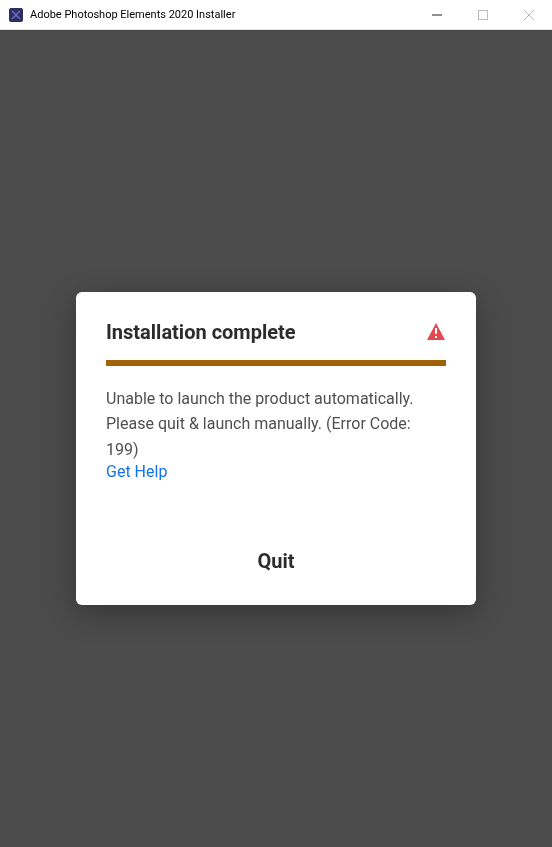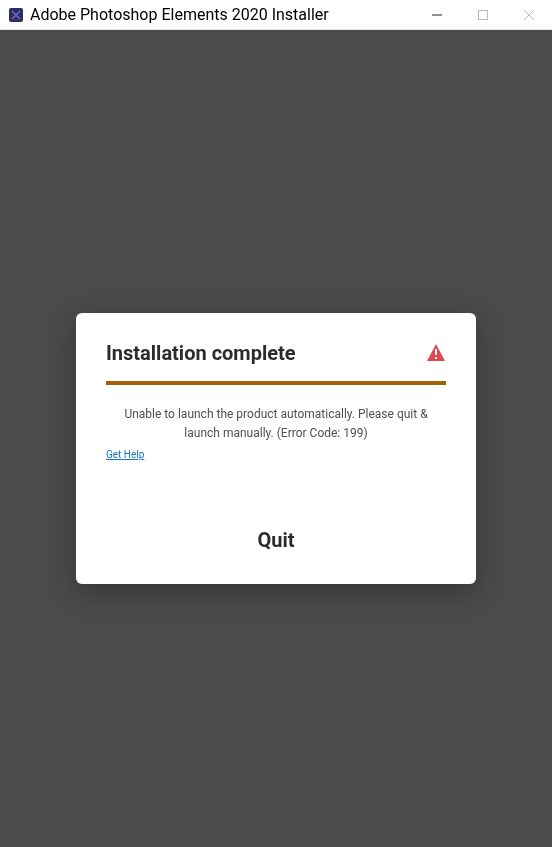--- a/index.html
+++ b/index.html
@@ -24,21 +24,21 @@
     .app-icon {
       width: 16px;
       height: 16px;
       margin-left: 8px;
       margin-right: 6px;
       display: inline-flex;
       align-items: center;
       justify-content: center;
     }
     .titlebar-title {
-      font-size: 16px;
+      font-size: 11px;
       color: #000;
       flex: 1;
     }
     .titlebar-controls {
       display: flex;
       height: 100%;
     }
     .titlebar-btn {
       width: 46px;
       height: 100%;
@@ -63,42 +63,40 @@
       border-radius: 6px;
       padding: 28px 30px 24px 30px;
       box-shadow: 0 8px 30px rgba(0,0,0,0.3);
       margin-top: 20px;
     }
     .dialog-header {
       display: flex;
       align-items: center;
       justify-content: space-between;
       padding-bottom: 16px;
-      border-bottom: 4px solid #a16207;
+      border-bottom: 6px solid #a16207;
       margin-bottom: 20px;
     }
     .dialog-title {
       font-size: 20px;
       font-weight: 700;
       color: #2c2c2c;
     }
     .warning-icon {
       width: 20px;
       height: 20px;
     }
     .dialog-message {
-      font-size: 12px;
+      font-size: 16px;
       line-height: 1.6;
       color: #505050;
-      text-align: center;
     }
     .help-link {
       color: #1473e6;
-      text-decoration: underline;
-      font-size: 10px;
+      font-size: 16px;
       cursor: pointer;
       display: inline-block;
       margin-bottom: 40px;
     }
     .dialog-action {
       text-align: center;
     }
     .quit-btn {
       font-size: 20px;
       font-weight: 700;

